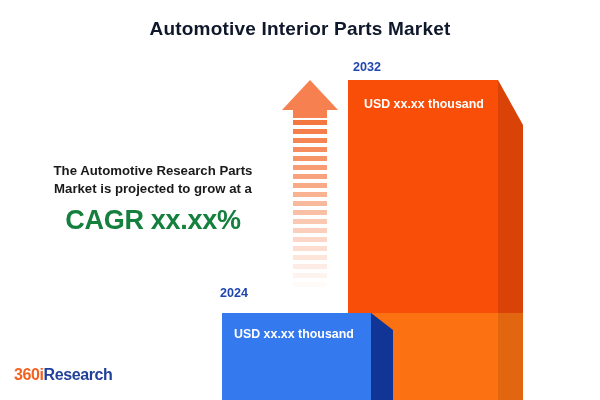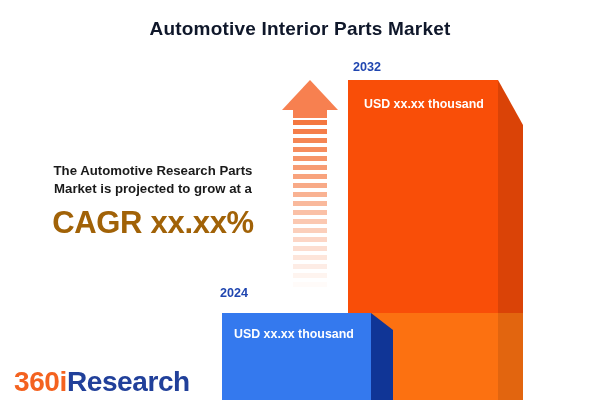--- a/index.html
+++ b/index.html
@@ -45,34 +45,34 @@
   }
   .statement-line {
     font-size: 13.2px;
     font-weight: bold;
     color: #1a1a1a;
     line-height: 18px;
     white-space: nowrap;
   }
   .cagr {
     margin-top: 7px;
-    font-size: 31px;
-    font-weight: bold;
-    color: #a16207;
+    font-size: 27px;
+    font-weight: bold;
+    color: #15803d;
     letter-spacing: -0.3px;
     white-space: nowrap;
     text-align: center;
   }
 
   
   .logo {
     position: absolute;
     left: 14px;
     top: 366px;
-    font-size: 28px;
+    font-size: 16px;
     font-weight: bold;
     letter-spacing: -0.4px;
     white-space: nowrap;
   }
   .logo-360i { color: #f4621f; }
   .logo-research { color: #21409a; }
 
   
   .arrow-wrap {
     position: absolute;

